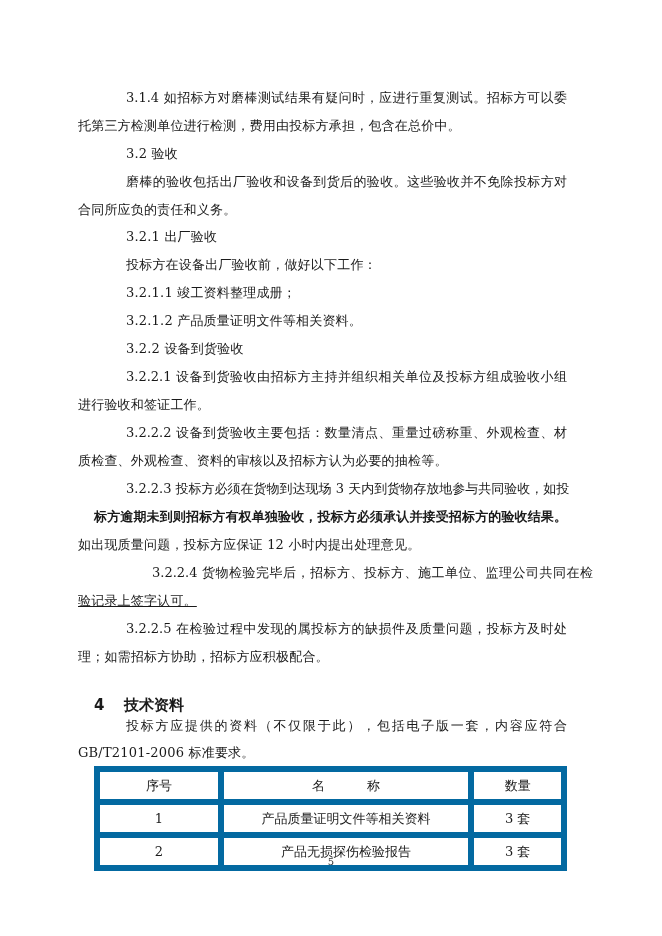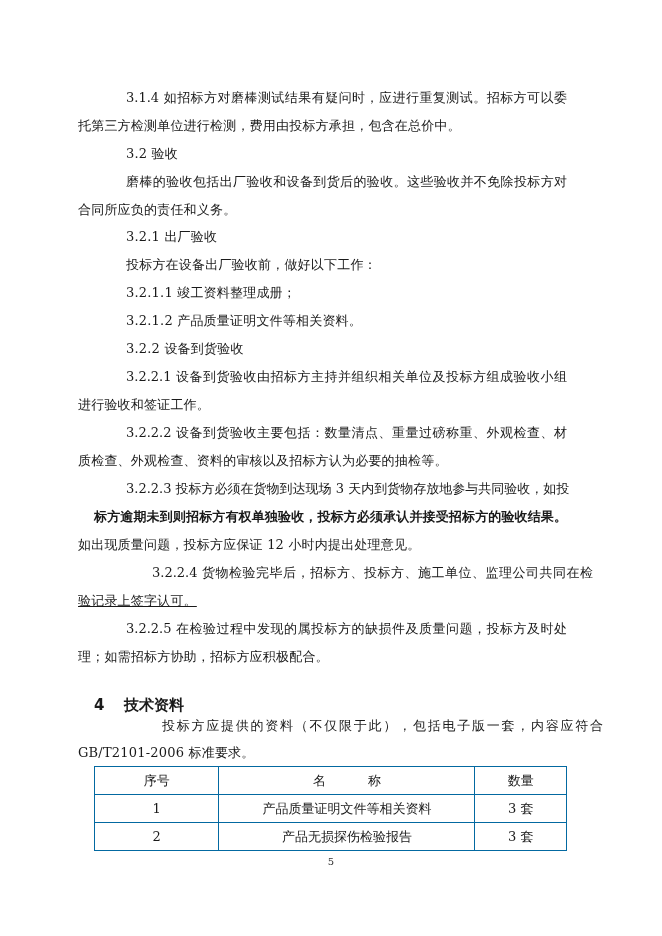--- a/index.html
+++ b/index.html
@@ -65,21 +65,21 @@
     }
     table.data-table {
       position: absolute;
       left: 94px;
       top: 766px;
       width: 473px;
       border-collapse: collapse;
       font-size: 13px;
     }
     table.data-table td, table.data-table th {
-      border: 1px solid #0369a1;
+      border: 6px solid #0369a1;
       height: 27px;
       padding: 0;
       text-align: center;
       font-weight: normal;
       vertical-align: middle;
     }
     .col-seq { width: 124px; }
     .col-name { width: 256px; }
     .col-qty { width: 91px; }
     .name-spaced { letter-spacing: 0; }
@@ -128,21 +128,21 @@
   <div class="justify-line" style="top:565px;margin-left:26px;">3.2.2.4  货物检验完毕后，招标方、投标方、施工单位、监理公司共同在检</div>
   <div class="line flush" style="top:593px;text-decoration:underline;">验记录上签字认可。</div>
 
   <div class="justify-line" style="top:621px;">3.2.2.5  在检验过程中发现的属投标方的缺损件及质量问题，投标方及时处</div>
   <div class="line flush" style="top:649px;">理；如需招标方协助，招标方应积极配合。</div>
 
   <div class="heading" style="top:681px;margin-top:15px;">
     <span class="num">4</span><span>技术资料</span>
   </div>
 
-  <div class="justify-line" style="top:718px;margin-left:36px;">投标方应提供的资料（不仅限于此），包括电子版一套，内容应符合</div>
+  <div class="justify-line" style="top:718px;">投标方应提供的资料（不仅限于此），包括电子版一套，内容应符合</div>
   <div class="line flush" style="top:745px;">GB/T2101-2006 标准要求。</div>
 
   <table class="data-table">
     <tbody>
         <tr>
       <th class="col-seq">序号</th>
       <th class="col-name name-spaced">
         <span>名</span><span class="gap"></span><span>称</span>
       </th>
       <th class="col-qty">数量</th>

